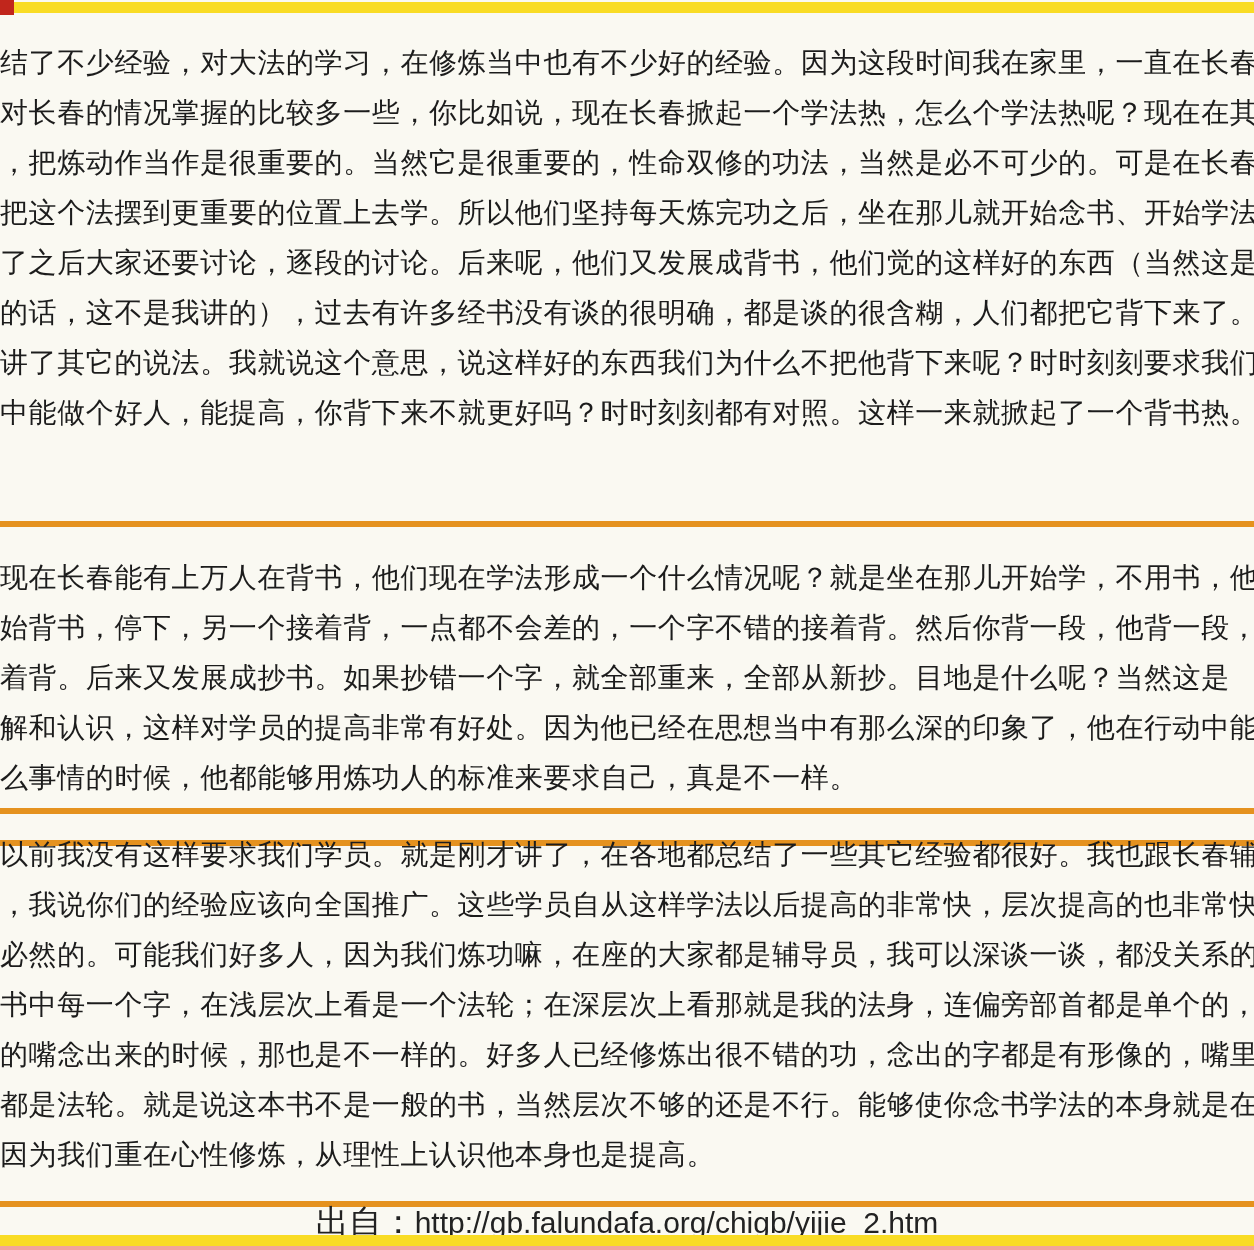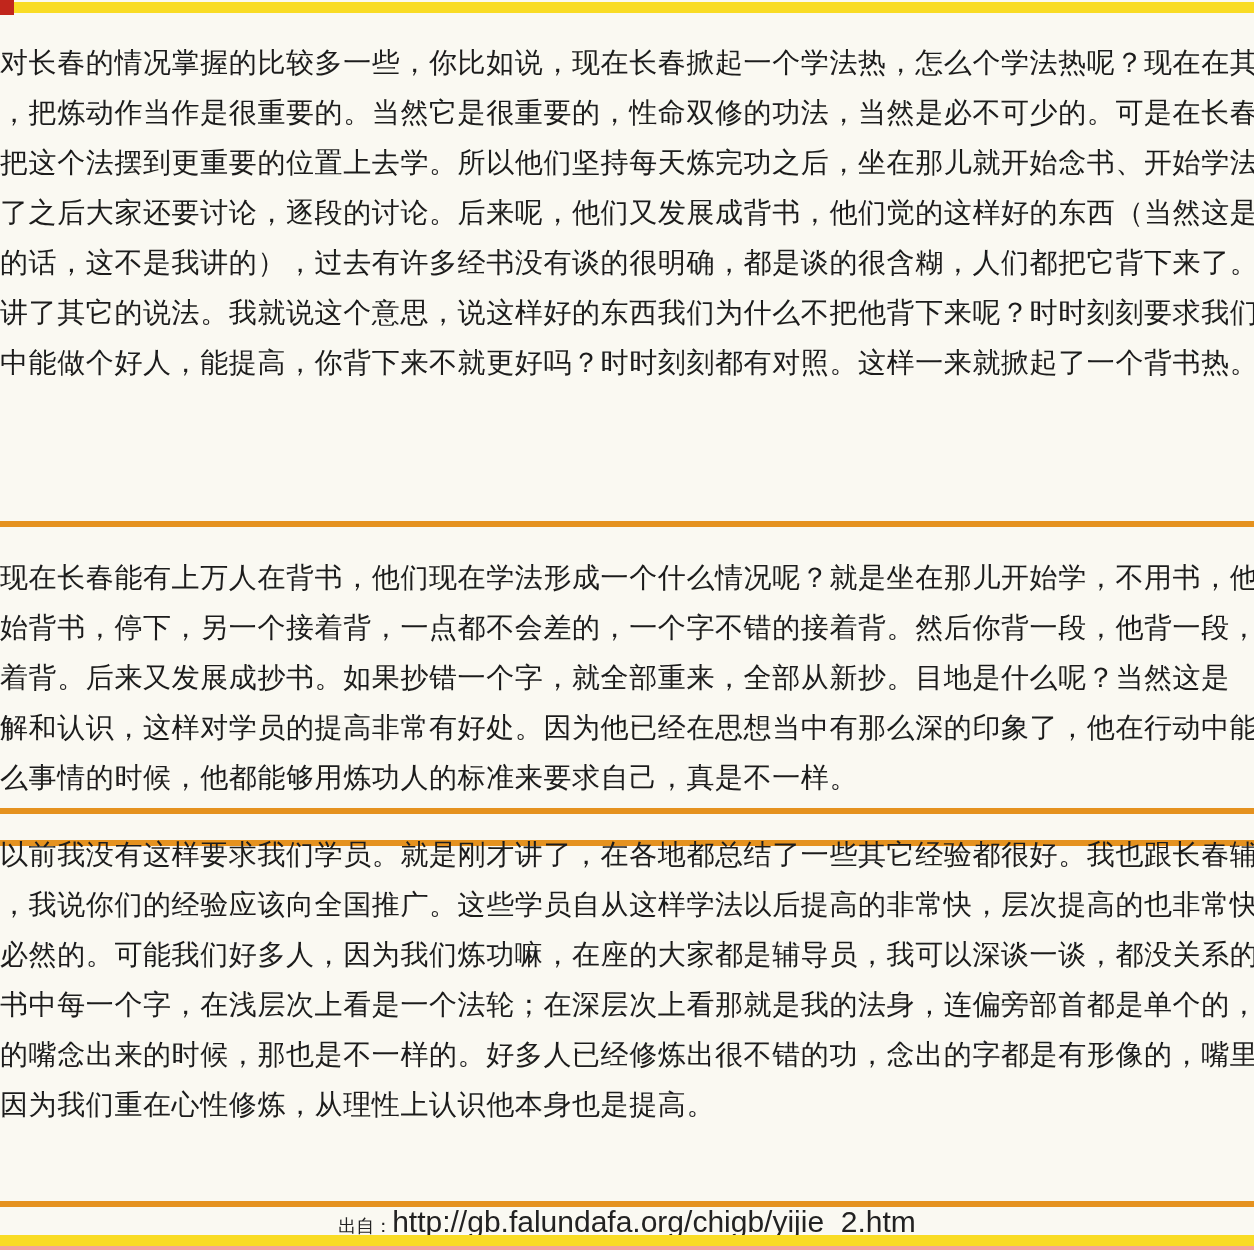--- a/index.html
+++ b/index.html
@@ -63,21 +63,21 @@
     position: absolute;
     left: 0; right: 0;
     top: 1207px;
     height: 30px;
     line-height: 30px;
     text-align: center;
     color: #222222;
   }
   .src-label {
     font-family: "Liberation Serif", "DejaVu Serif", serif;
-    font-size: 18px;
+    font-size: 33px;
   }
   .src-url {
     font-family: "Liberation Sans", "DejaVu Sans", sans-serif;
     font-size: 30px;
   }
   
   .bottom-yellow {
     position: absolute;
     left: 0; right: 0;
     top: 1235px; height: 11px;
@@ -92,20 +92,21 @@
 </style>
 </head>
 <body>
 
 <div class="canvas">
 
   <div class="top-red"></div>
   <div class="top-yellow"></div>
 
   <div class="para para-1">
+    <div class="line">结了不少经验，对大法的学习，在修炼当中也有不少好的经验。因为这段时间我在家里，一直在长春</div>
     <div class="line">对长春的情况掌握的比较多一些，你比如说，现在长春掀起一个学法热，怎么个学法热呢？现在在其</div>
     <div class="line">，把炼动作当作是很重要的。当然它是很重要的，性命双修的功法，当然是必不可少的。可是在长春</div>
     <div class="line">把这个法摆到更重要的位置上去学。所以他们坚持每天炼完功之后，坐在那儿就开始念书、开始学法</div>
     <div class="line">了之后大家还要讨论，逐段的讨论。后来呢，他们又发展成背书，他们觉的这样好的东西（当然这是</div>
     <div class="line">的话，这不是我讲的），过去有许多经书没有谈的很明确，都是谈的很含糊，人们都把它背下来了。</div>
     <div class="line">讲了其它的说法。我就说这个意思，说这样好的东西我们为什么不把他背下来呢？时时刻刻要求我们</div>
     <div class="line">中能做个好人，能提高，你背下来不就更好吗？时时刻刻都有对照。这样一来就掀起了一个背书热。</div>
   </div>
 
   <div class="divider divider-1"></div>
@@ -120,20 +121,21 @@
 
   <div class="divider divider-2a"></div>
   <div class="divider divider-2b"></div>
 
   <div class="para para-3">
     <div class="line">以前我没有这样要求我们学员。就是刚才讲了，在各地都总结了一些其它经验都很好。我也跟长春辅</div>
     <div class="line">，我说你们的经验应该向全国推广。这些学员自从这样学法以后提高的非常快，层次提高的也非常快</div>
     <div class="line">必然的。可能我们好多人，因为我们炼功嘛，在座的大家都是辅导员，我可以深谈一谈，都没关系的</div>
     <div class="line">书中每一个字，在浅层次上看是一个法轮；在深层次上看那就是我的法身，连偏旁部首都是单个的，</div>
     <div class="line">的嘴念出来的时候，那也是不一样的。好多人已经修炼出很不错的功，念出的字都是有形像的，嘴里</div>
+    <div class="line">都是法轮。就是说这本书不是一般的书，当然层次不够的还是不行。能够使你念书学法的本身就是在</div>
     <div class="line">因为我们重在心性修炼，从理性上认识他本身也是提高。</div>
   </div>
 
   <div class="divider divider-3"></div>
 
   <div class="footer">
     <span class="src-label">出自：</span><span class="src-url">http://gb.falundafa.org/chigb/yijie_2.htm</span>
   </div>
 
   <div class="bottom-yellow"></div>

